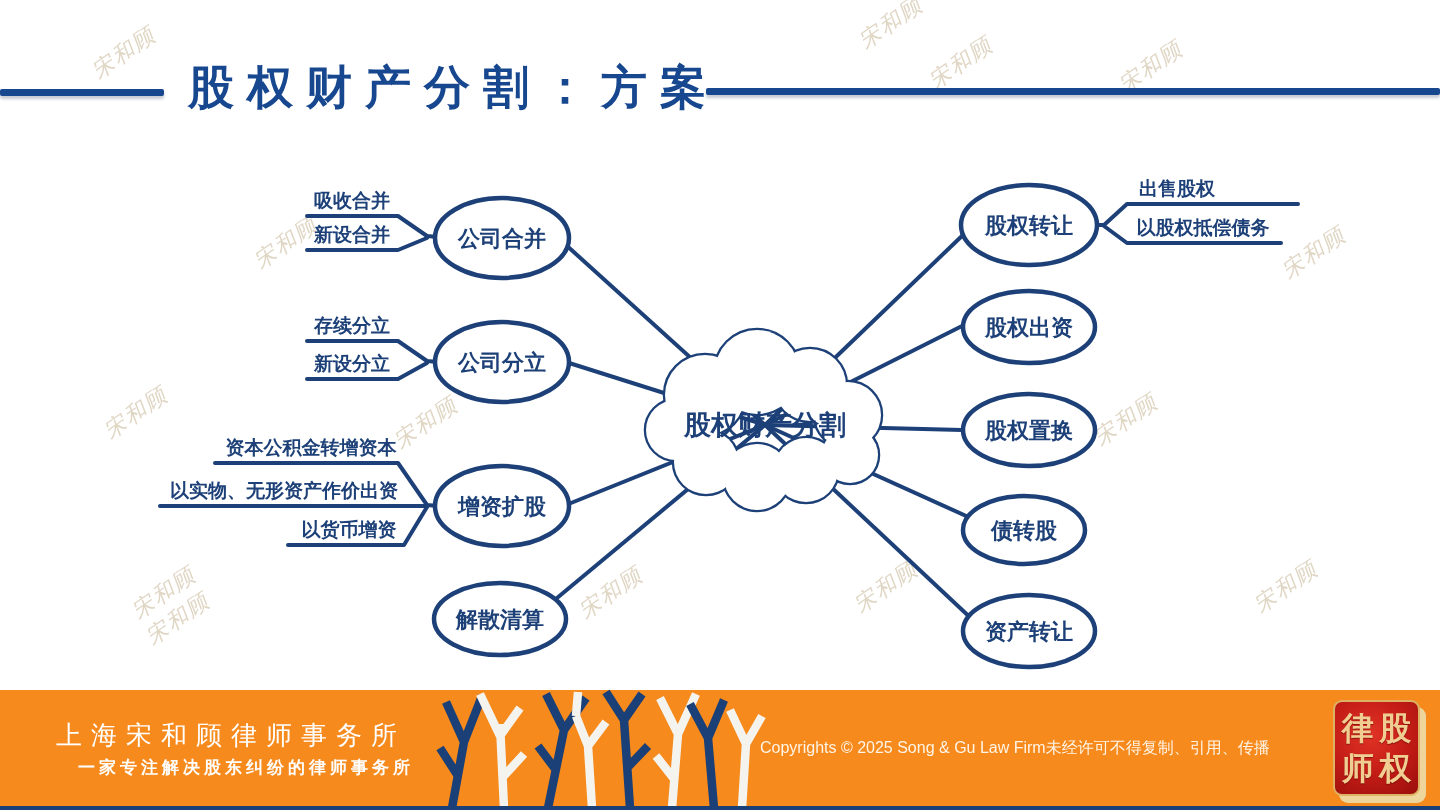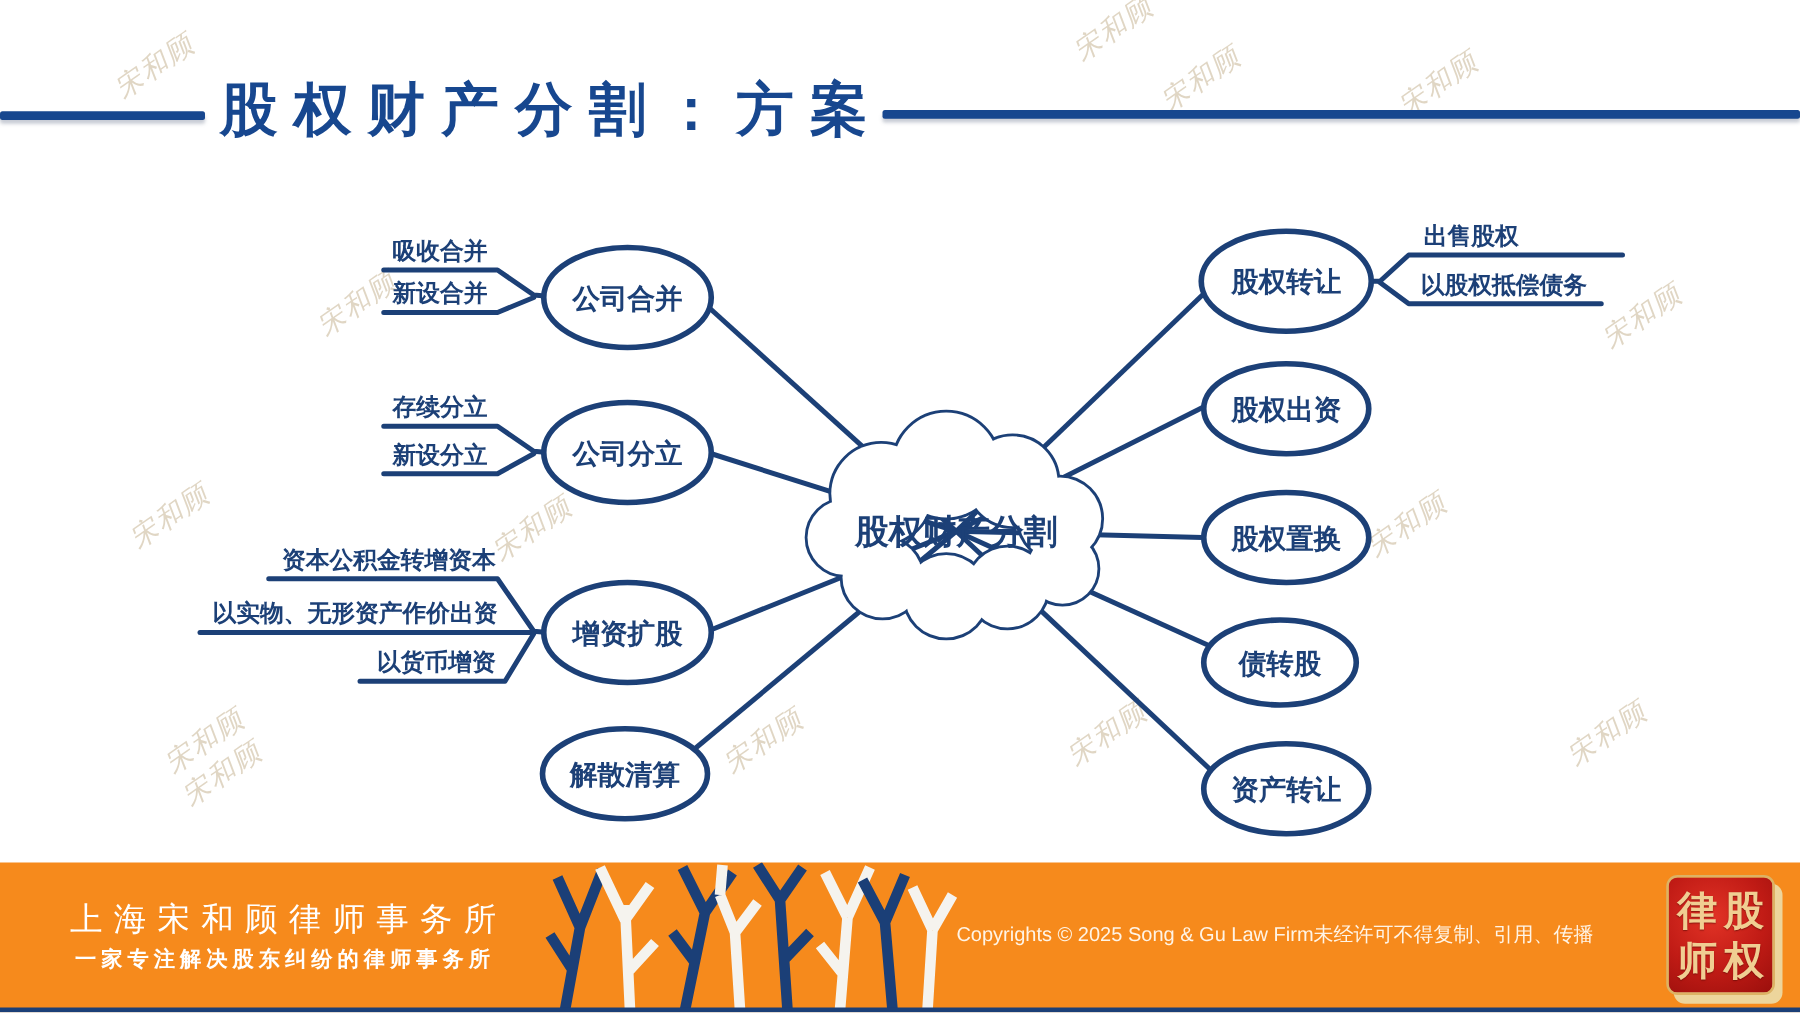--- a/index.html
+++ b/index.html
@@ -17,21 +17,21 @@
   }
 
   
   .rule {
     position:absolute; height:7px; background:#17478F; border-radius:2px;
     box-shadow:0 3px 3px rgba(130,140,160,0.45);
   }
   .rule-left  { left:0;   top:89px; width:164px; }
   .rule-right { left:706px; top:88px; width:734px; }
   .page-title {
-    position:absolute; left:176px; top:62px; margin:0;
+    position:absolute; left:188px; top:62px; margin:0;
     font-size:46px; font-weight:bold; letter-spacing:13px; line-height:1.1;
     color:#17478F; white-space:nowrap;
   }
 
   
   svg.diagram { position:absolute; left:0; top:0; }
   .line   { stroke:#1C4077; stroke-width:4; fill:none; }
   .branch { stroke:#1C4077; stroke-width:4; fill:none; stroke-linejoin:round; stroke-linecap:round; }
   .node-ellipse { fill:#ffffff; stroke:#1C4077; stroke-width:4.5; }
   .cloud-stroke circle { fill:#ffffff; stroke:#1C4077; stroke-width:4.5; }
@@ -42,28 +42,28 @@
 
   
   .footer { position:absolute; left:0; top:690px; width:1440px; height:120px; background:#F68A1C; }
   .footer-bottomline { position:absolute; left:0; top:806px; width:1440px; height:4px; background:#1B3F77; }
   .firm-name {
     position:absolute; left:56px; top:718px; color:#ffffff;
     font-family:"DejaVu Serif", serif; font-weight:normal;
     font-size:26px; letter-spacing:9px; white-space:nowrap;
   }
   .firm-tagline {
-    position:absolute; left:60px; top:756px; color:#ffffff;
+    position:absolute; left:78px; top:756px; color:#ffffff;
     font-size:17px; font-weight:bold; letter-spacing:4px; white-space:nowrap;
   }
   .trees { position:absolute; left:430px; top:690px; }
   .tree-navy  { stroke:#1B3F77; stroke-width:8.5; fill:none; stroke-linecap:butt; }
   .tree-white { stroke:#F5F3EE; stroke-width:8.5; fill:none; stroke-linecap:butt; }
   .copyright {
-    position:absolute; left:760px; top:738px; width:520px; text-align:center;
+    position:absolute; left:760px; top:738px; width:520px; text-align:left;
     color:#FFF4E6; font-size:16px; white-space:nowrap;
   }
   .seal-base {
     position:absolute; left:1339px; top:707px; width:87px; height:96px;
     background:#EDD59C; border-radius:9px;
   }
   .seal {
     position:absolute; left:1333px; top:700px; width:87px; height:96px;
     box-sizing:border-box; border:2px solid #DDB264; border-radius:9px;
     background:radial-gradient(circle at 42% 35%, #E23326 0%, #C01B15 55%, #9A0F0C 100%);

